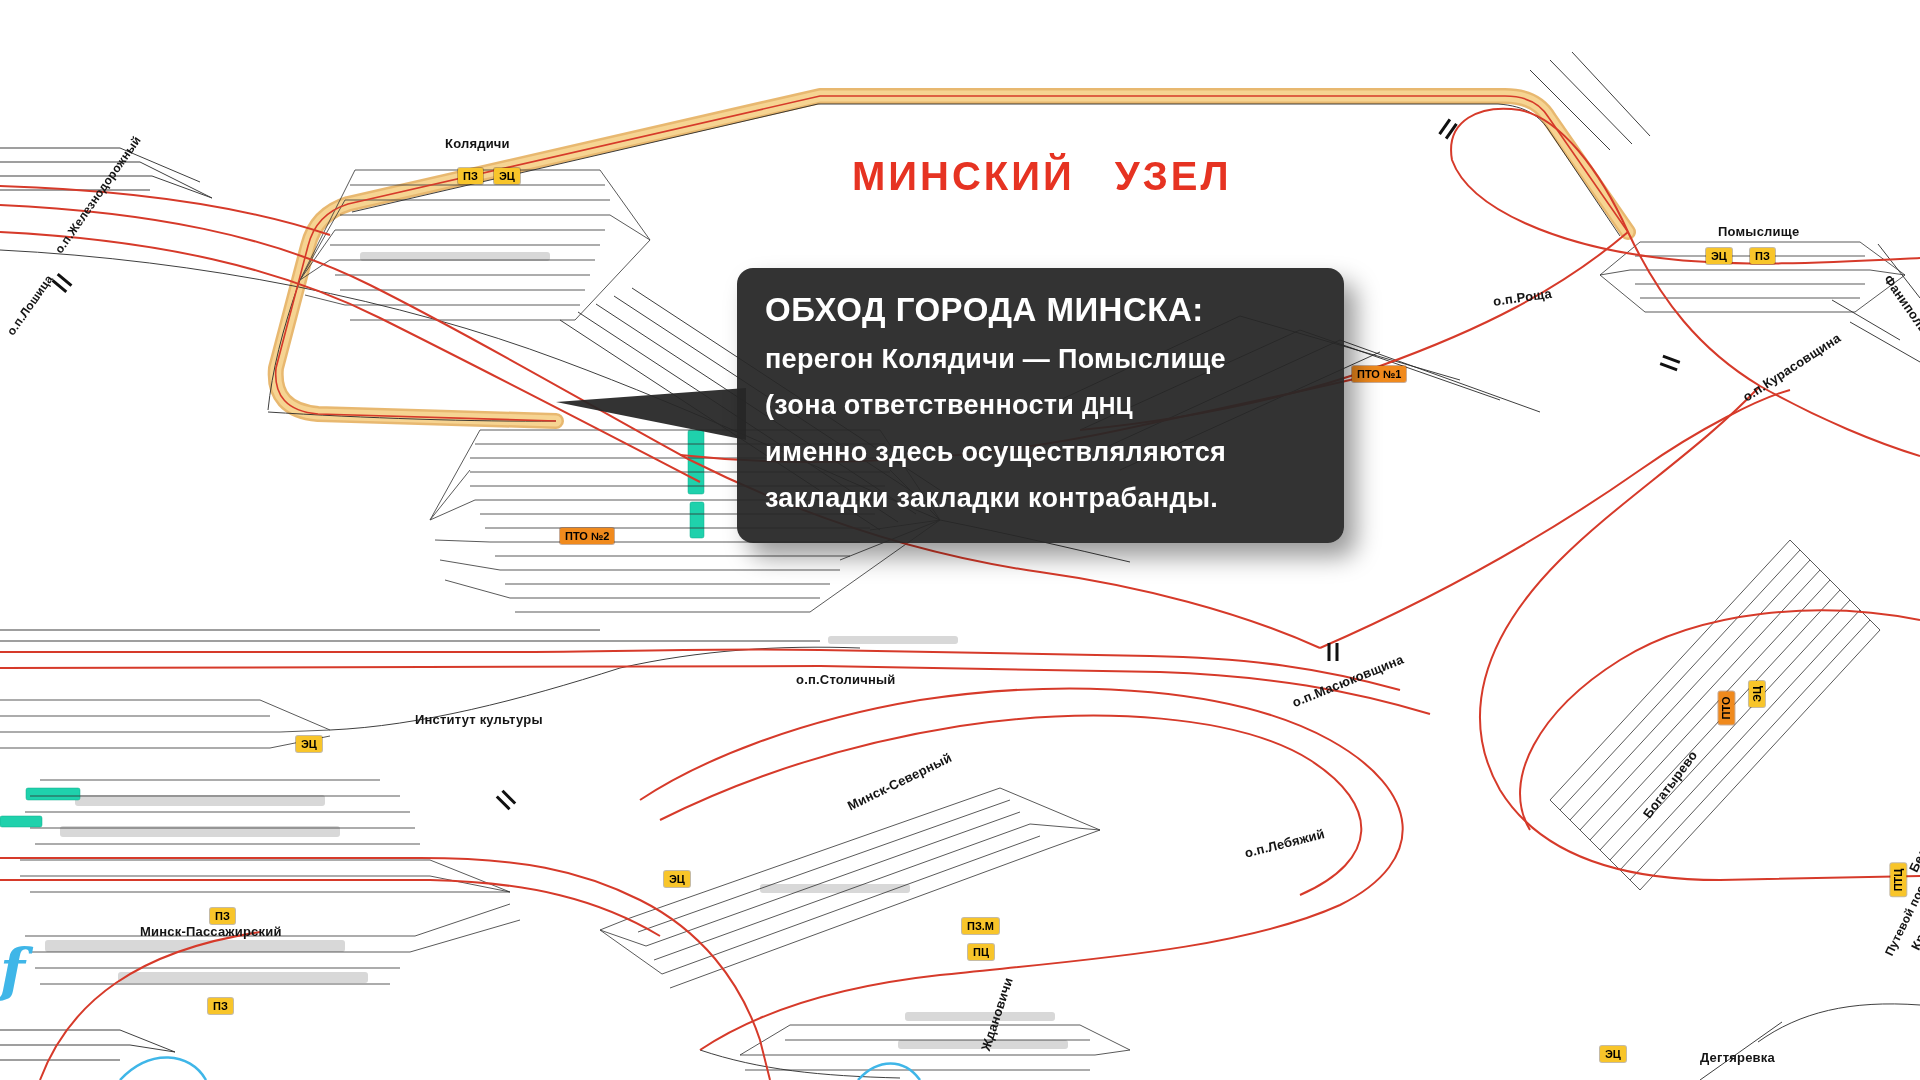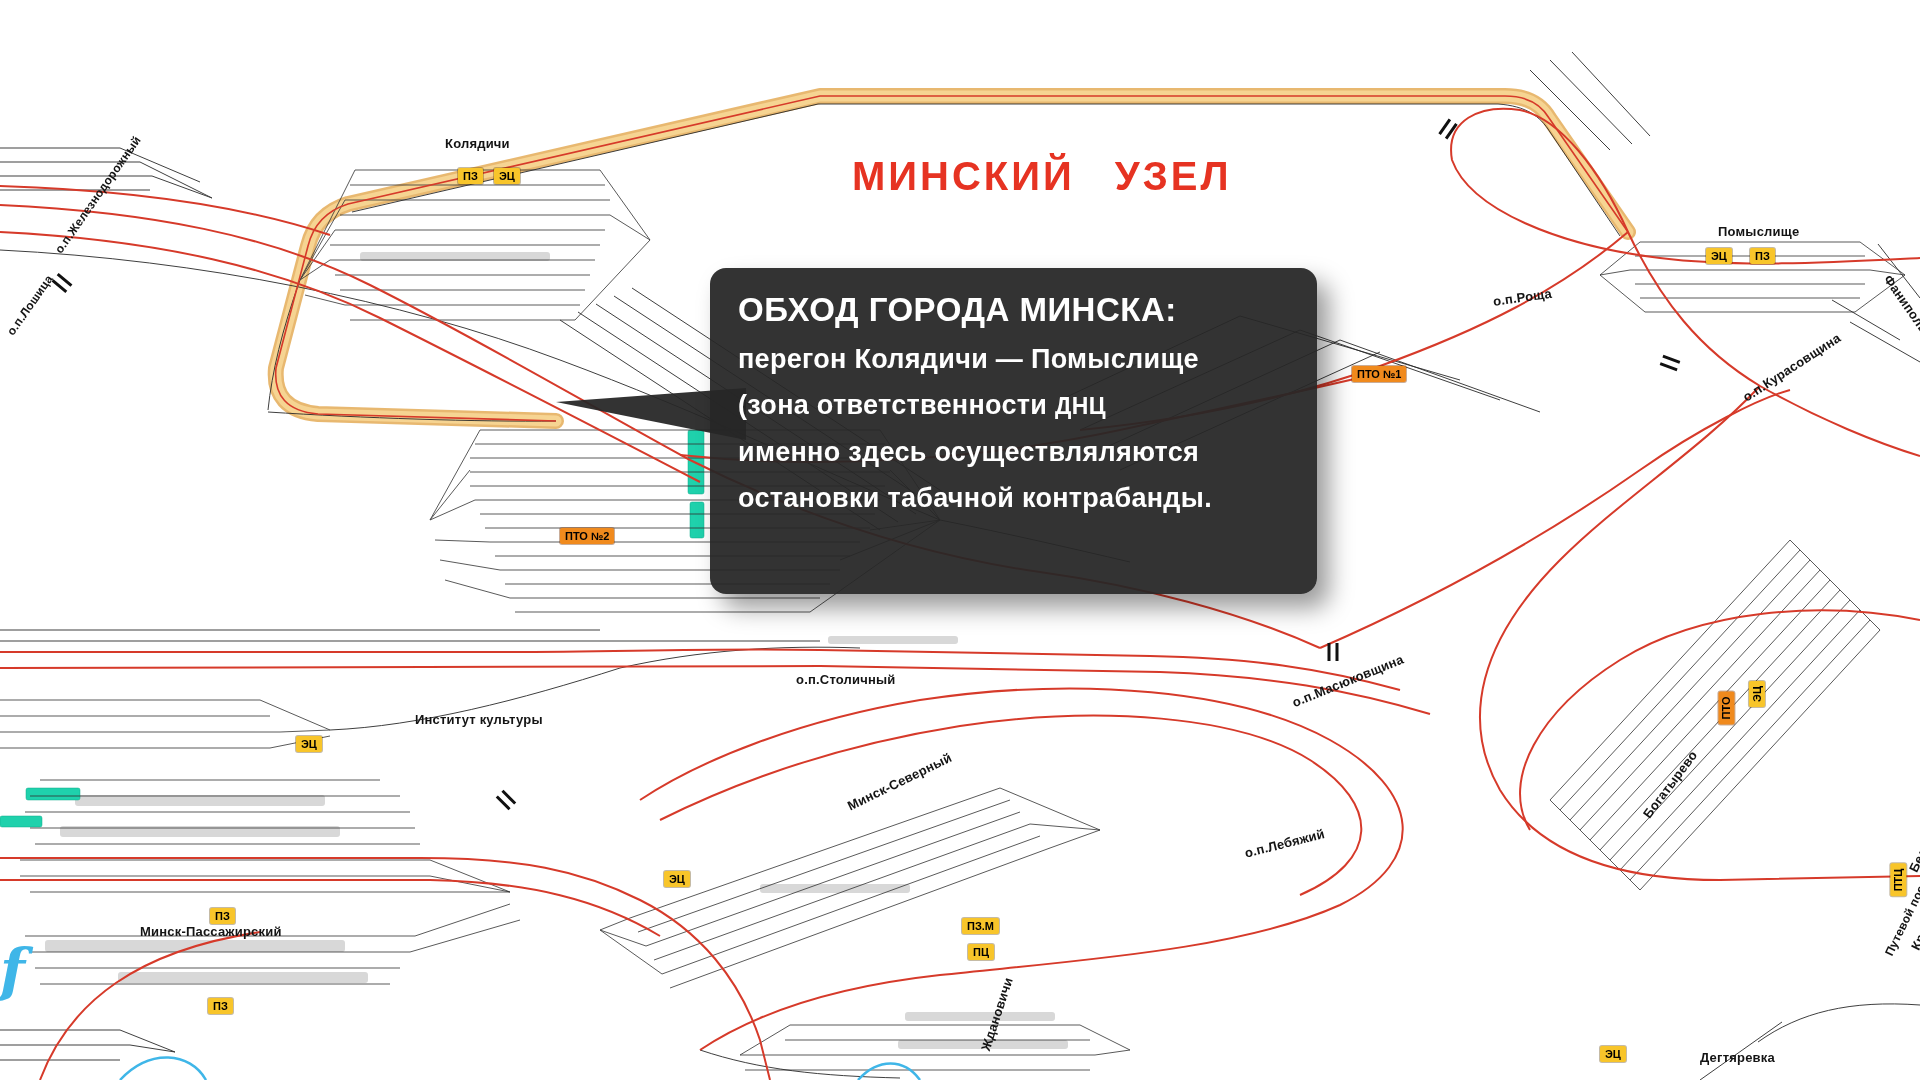--- a/index.html
+++ b/index.html
@@ -9,21 +9,21 @@
   .station{position:absolute;z-index:2;font-weight:bold;font-size:13px;color:#141414;
            white-space:nowrap;transform-origin:left top;letter-spacing:.2px;}
   .station.sm{font-size:12px;}
   .badge{position:absolute;z-index:2;background:#f8c52a;color:#000;font-weight:bold;
          font-size:11px;line-height:14px;padding:1px 5px;border-radius:2px;
          box-shadow:0 0 0 1px rgba(90,60,0,.35);white-space:nowrap;transform-origin:center;}
   .badge.orange{background:#f08a1d;box-shadow:0 0 0 1px rgba(120,50,0,.4);}
   .badge.rot{transform:rotate(-90deg);}
   .map-title{position:absolute;left:852px;top:130px;z-index:3;font-weight:bold;font-size:40px;
              color:#e63322;letter-spacing:3px;word-spacing:26px;white-space:nowrap;margin-top:24px;}
-  .callout{position:absolute;left:710px;top:268px;width:607px;height:326px;z-index:4;
+  .callout{position:absolute;left:737px;top:268px;width:607px;height:275px;z-index:4;
            background:rgba(38,38,38,.94);border-radius:16px;box-sizing:border-box;
            padding:22px 28px 20px 28px;color:#fff;
            box-shadow:12px 14px 24px rgba(0,0,0,.40);}
   .callout .co-h{font-weight:bold;font-size:33px;line-height:40px;letter-spacing:.5px;}
   .callout .co-l{font-weight:bold;font-size:27px;line-height:34px;letter-spacing:.3px;margin-top:12px;}
   .callout .co-emph{font-size:23px;}
   .callout-tail{position:absolute;left:556px;top:372px;z-index:3;}
   .watermark-f{position:absolute;left:0px;top:936px;z-index:2;color:#3fb6e8;
                font-family:"DejaVu Serif",serif;font-style:italic;font-size:58px;font-weight:bold;}
 </style>
@@ -125,21 +125,21 @@
 
   <svg class="callout-tail" width="190" height="80" viewBox="0 0 190 80">
     <polygon points="190,16 0,30 190,68" fill="rgba(38,38,38,.94)"></polygon>
   </svg>
 
   <div class="callout">
     <div class="co-h">ОБХОД ГОРОДА МИНСКА:</div>
     <div class="co-l">перегон Колядичи — Помыслище</div>
     <div class="co-l"><span>(зона ответственности </span><span class="co-emph">ДНЦ</span></div>
     <div class="co-l">именно здесь осуществляляются</div>
-    <div class="co-l">остановки табачной контрабанды.</div>
+    <div class="co-l">закладки закладки контрабанды.</div>
   </div>
 
   <span class="station" style="left:445px;top:136px">Колядичи</span>
   <span class="station" style="left:1718px;top:224px">Помыслище</span>
   <span class="station" style="left:1893px;top:272px;transform:rotate(55deg)">Фаниполь</span>
   <span class="station" style="left:1492px;top:294px;transform:rotate(-8deg)">о.п.Роща</span>
   <span class="station" style="left:1740px;top:392px;transform:rotate(-33deg)">о.п.Курасовщина</span>
   <span class="station" style="left:796px;top:672px">о.п.Столичный</span>
   <span class="station" style="left:415px;top:712px">Институт культуры</span>
   <span class="station" style="left:845px;top:800px;transform:rotate(-26deg)">Минск-Северный</span>

